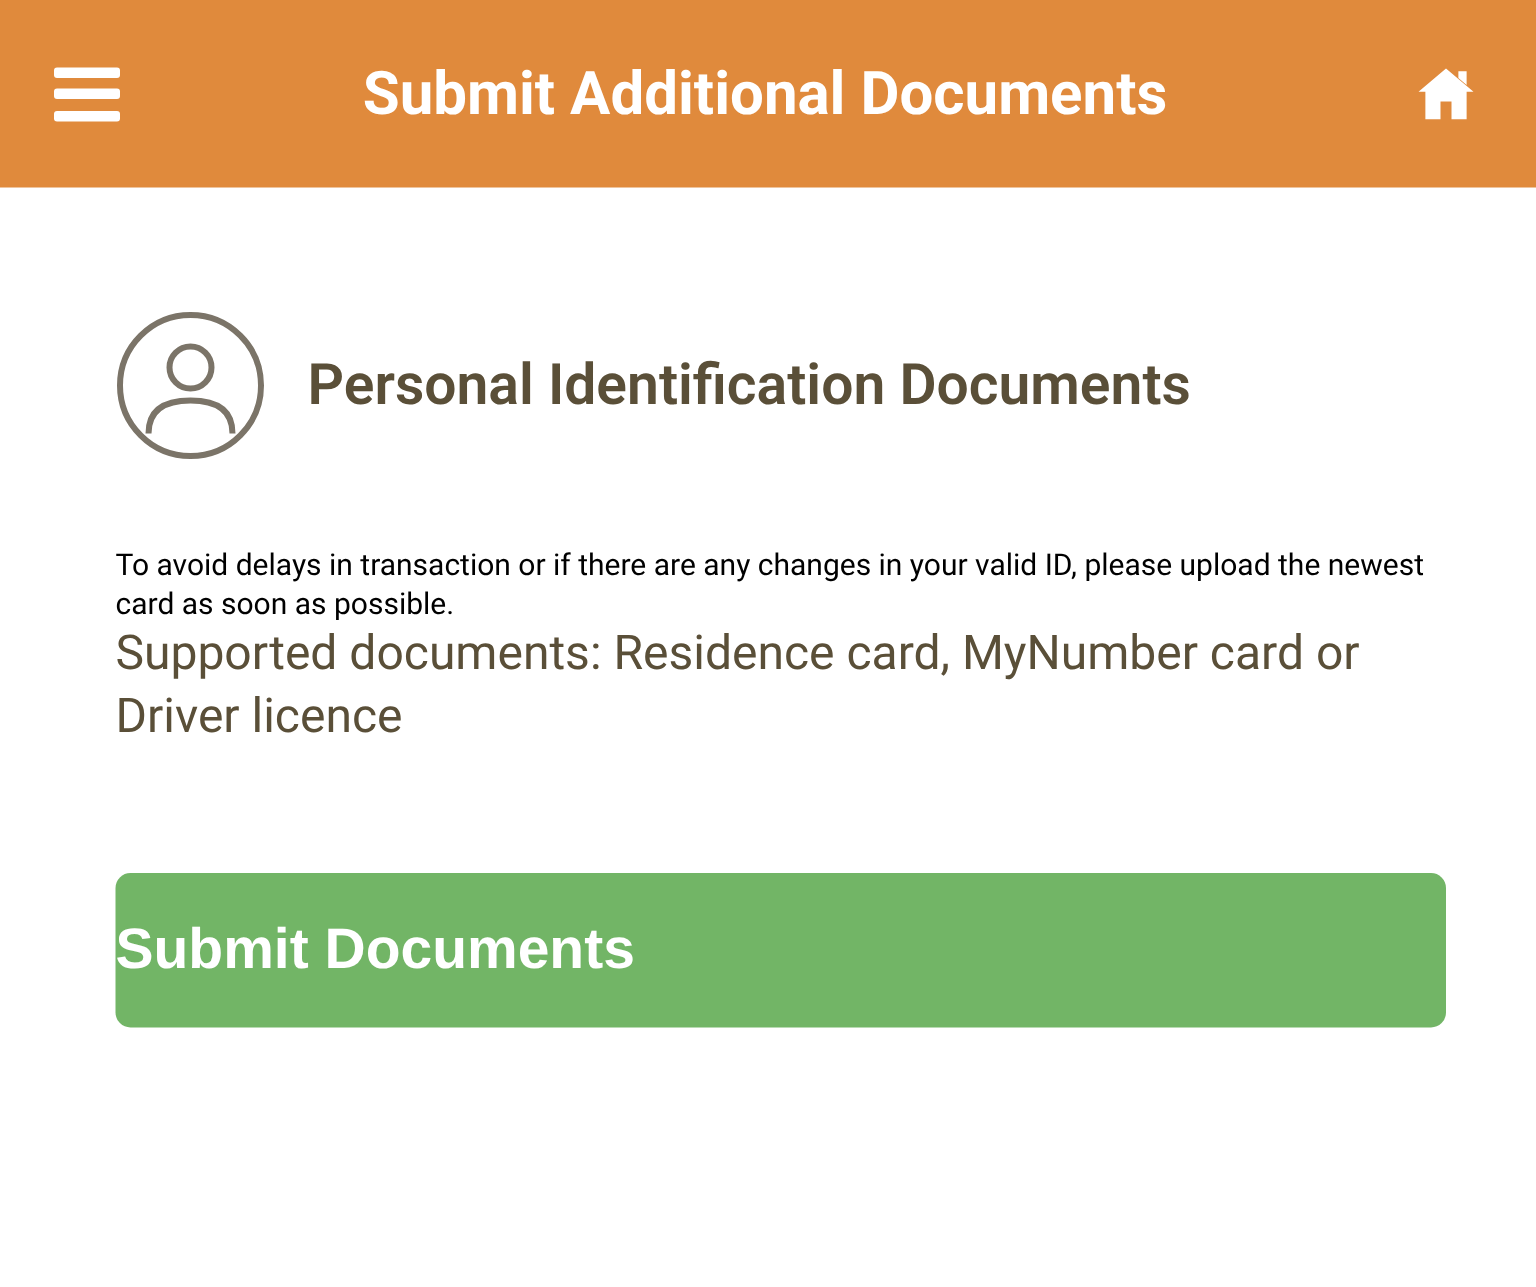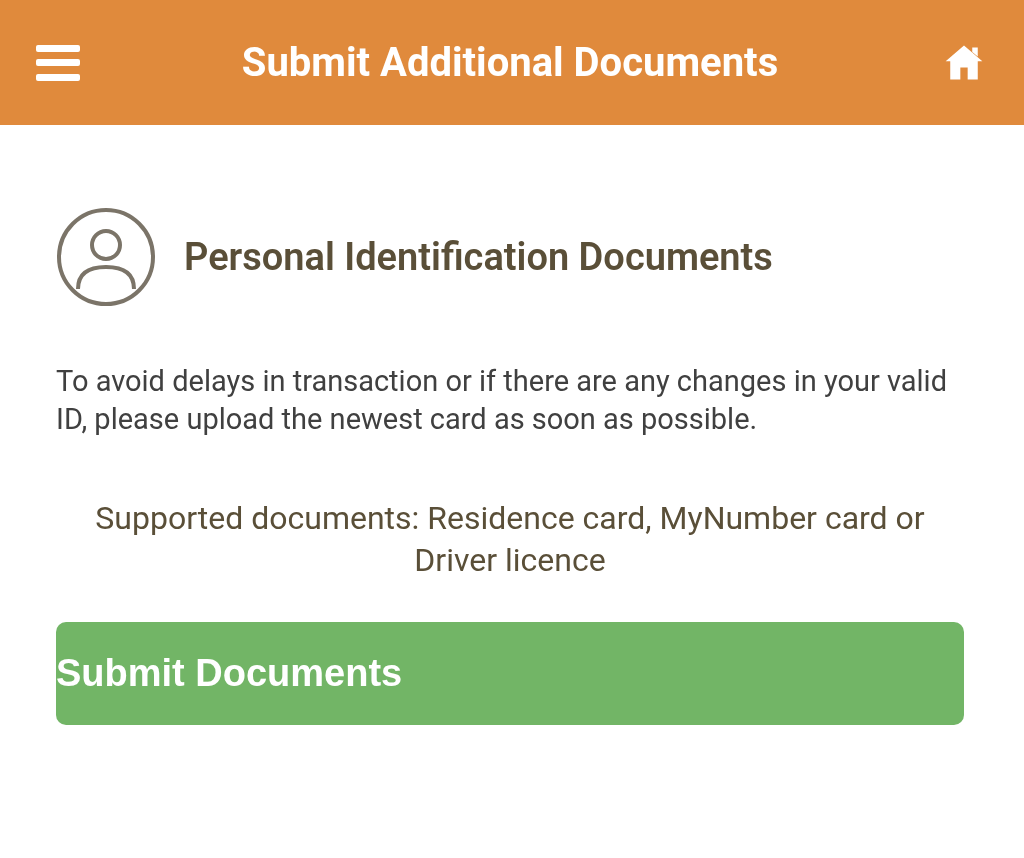--- a/index.html
+++ b/index.html
@@ -47,21 +47,21 @@
       width: 48px;
       height: 44px;
       cursor: pointer;
     }
     .home-icon svg {
       width: 100%;
       height: 100%;
       fill: #ffffff;
     }
     .content {
-      padding: 82px 60px 0 56px;
+      padding: 82px 60px 0 77px;
     }
     .section-header {
       display: flex;
       align-items: center;
       gap: 28px;
       margin-bottom: 56px;
     }
     .person-icon {
       width: 100px;
       height: 100px;
@@ -70,31 +70,29 @@
     .person-icon svg {
       width: 100%;
       height: 100%;
     }
     .section-title {
       color: #5a4f38;
       font-size: 38px;
       font-weight: 600;
     }
     .description {
-      color: #404040;
-      font-size: 29px;
+      color: #000000;
+      font-size: 20px;
       line-height: 1.3;
-      margin-bottom: 60px;
     }
     .supported {
       color: #5a4f38;
       font-size: 32px;
       line-height: 1.3;
-      margin-bottom: 40px;
-      text-align: center;
+      margin-bottom: 84px;
     }
     .submit-btn {
       width: 100%;
       background: #72b566;
       color: #ffffff;
       border: none;
       border-radius: 10px;
       padding: 30px 0;
       font-size: 38px;
       font-weight: 700;

